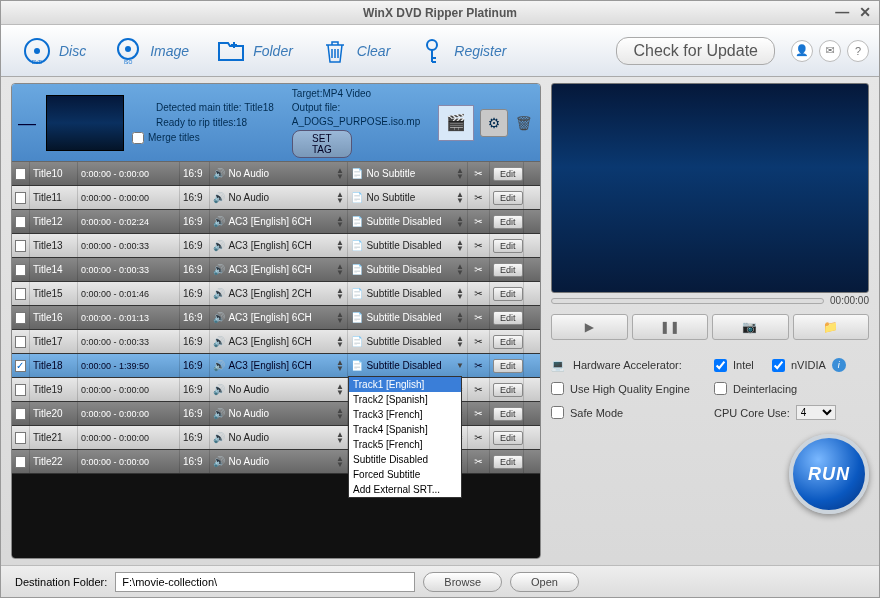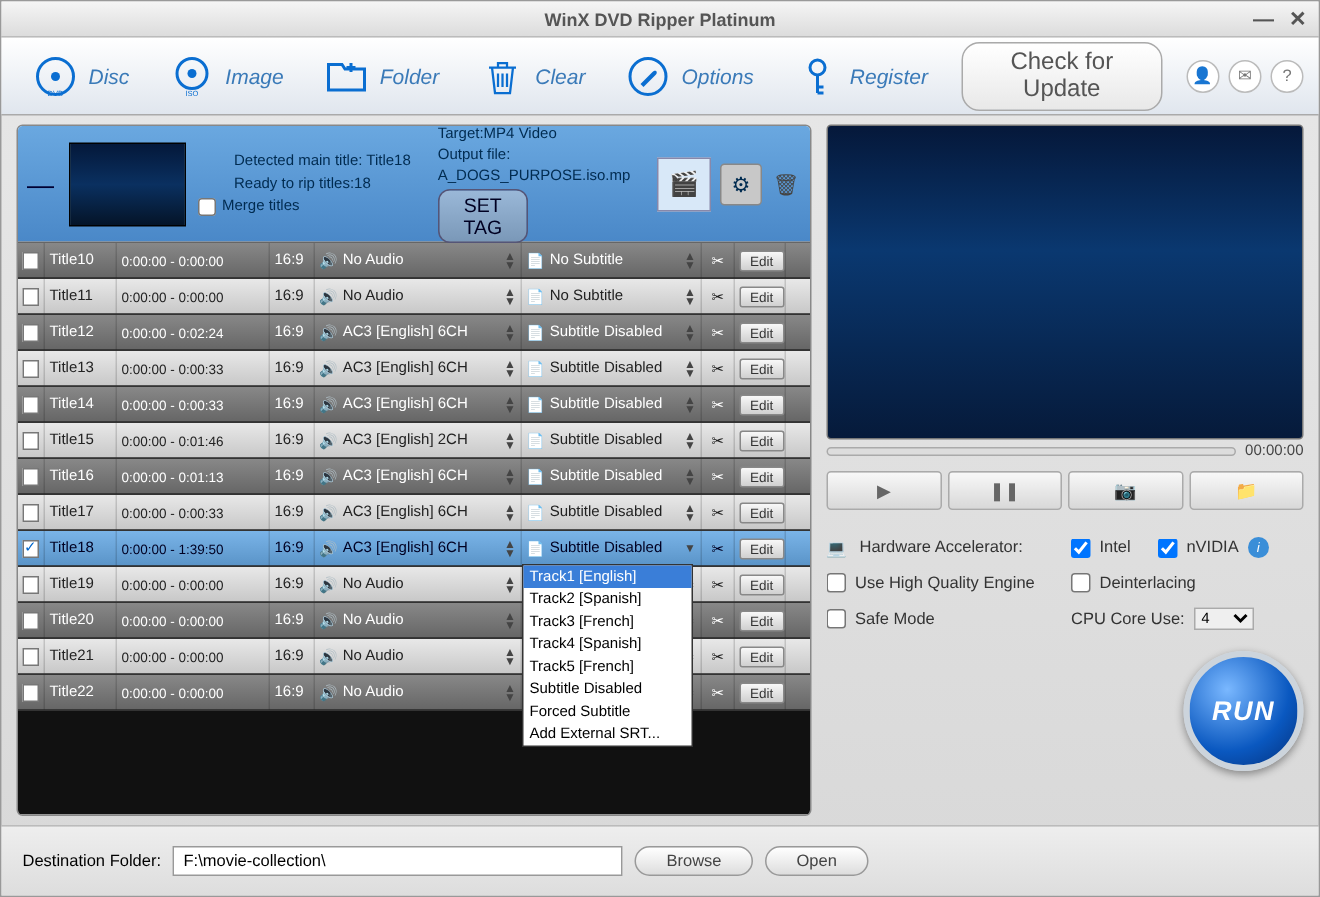--- a/index.html
+++ b/index.html
@@ -28,21 +28,21 @@
 .list-panel { background: #fff; border: 1px solid #888; border-radius: 4px; flex: 1; overflow: hidden; display: flex; flex-direction: column; }
 
 .info-bar { height: 78px; background: linear-gradient(#6aa8e0, #4a88c8); display: flex; align-items: center; padding: 6px; gap: 8px; color: #002b50; font-size: 10px; border-bottom: 1px solid #666; }
 .info-expand { width: 20px; height: 20px; font-size: 18px; color: #003; cursor: pointer; }
 .thumb { width: 78px; height: 56px; background: linear-gradient(#04183a, #0a3060 50%, #041428); border: 1px solid #000; }
 .info-mid { display: flex; flex-direction: column; gap: 4px; }
 .info-mid .row { white-space: nowrap; padding-left: 24px; }
 .merge-chk { display: flex; align-items: center; gap: 4px; }
 .merge-chk input { width: 12px; height: 12px; }
 .info-right { display: flex; flex-direction: column; gap: 3px; margin-left: 10px; }
-.settag { background: linear-gradient(#9ab8d8,#7a98b8); border: 1px solid #557; border-radius: 8px; padding: 2px 10px; font-size: 13px; color: #002; cursor: pointer; width: 60px; }
+.settag { background: linear-gradient(#9ab8d8,#7a98b8); border: 1px solid #557; border-radius: 8px; padding: 2px 10px; font-size: 10px; color: #002; cursor: pointer; width: 60px; }
 .info-icons { margin-left: auto; display: flex; align-items: center; gap: 6px; }
 .play-ico { width: 36px; height: 36px; background: #d8e8f8; border: 1px solid #88a; display: flex; align-items: center; justify-content: center; font-size: 16px; cursor: pointer; }
 .gear-ico { width: 28px; height: 28px; background: #c8c8c8; border: 1px solid #888; border-radius: 3px; display: flex; align-items: center; justify-content: center; cursor: pointer; font-size: 14px; }
 .trash-ico { width: 20px; height: 20px; color: #444; cursor: pointer; display:flex;align-items:center;justify-content:center;font-size:14px; }
 
 .rows { flex: 1; overflow: hidden; background: #111; }
 .trow { height: 24px; display: flex; align-items: center; font-size: 10px; border-bottom: 1px solid #333; position: relative; }
 .trow.odd { background: linear-gradient(#e8e8e8,#c8c8c8); color: #222; }
 .trow.even { background: linear-gradient(#888, #666); color: #fff; }
 .trow.sel { background: linear-gradient(#7ab4e8,#5a94c8); color: #002; }
@@ -76,21 +76,21 @@
 .settings { margin-top: 18px; font-size: 11px; color: #333; display: grid; grid-template-columns: 1fr 1fr; gap: 10px 8px; }
 .set-row { display: flex; align-items: center; gap: 6px; }
 .set-row input[type=checkbox] { width: 13px; height: 13px; }
 .chip { width: 16px; height: 12px; display:inline-block; }
 .info-i { width: 14px; height: 14px; border-radius: 7px; background: #3a8ed8; color: #fff; font-size: 9px; display:inline-flex; align-items:center; justify-content:center; font-style: italic; }
 .core-sel { border: 1px solid #aaa; font-size: 10px; width: 40px; }
 
 .run-wrap { margin-top: 14px; display: flex; justify-content: flex-end; }
 .run-btn { width: 80px; height: 80px; border-radius: 40px; background: radial-gradient(circle at 35% 30%, #7ab8ff, #0a58c0 60%, #04307a); border: 4px solid #ccd4dc; display: flex; align-items: center; justify-content: center; color: #fff; font-weight: bold; font-size: 18px; font-style: italic; cursor: pointer; box-shadow: 0 2px 6px rgba(0,0,0,0.4); letter-spacing: 1px; }
 
-.bottom { height: 47px; padding: 8px 14px; display: flex; align-items: center; gap: 8px; border-top: 1px solid #bbb; background: linear-gradient(#eee,#ddd); font-size: 11px; }
+.bottom { height: 32px; padding: 8px 14px; display: flex; align-items: center; gap: 8px; border-top: 1px solid #bbb; background: linear-gradient(#eee,#ddd); font-size: 11px; }
 .bottom input[type=text] { flex: 1; max-width: 300px; border: 1px solid #999; padding: 3px 6px; font-size: 11px; background: #fff; }
 .b-btn { background: linear-gradient(#fff,#ddd); border: 1px solid #999; border-radius: 10px; padding: 3px 20px; font-size: 11px; cursor: pointer; color: #444; }
 </style>
 </head>
 <body>
 
 <div class="window">
   <div class="titlebar">
     <span class="titlebar-text">WinX DVD Ripper Platinum</span>
     <div class="titlebar-ctrls">
@@ -129,29 +129,20 @@
         </span>
       <span class="tb-label">Folder</span>
     </div>
     <div class="tb-btn">
       <span class="tb-icon">
           <svg width="30" height="30" viewBox="0 0 30 30">
             <path d="M8 9 L22 9 L20 26 L10 26 Z M6 9 L24 9 M12 6 L18 6 L18 9 L12 9 Z M12 13 L12 22 M15 13 L15 22 M18 13 L18 22" fill="none" stroke="#0a6ed1" stroke-width="1.5"></path>
           </svg>
         </span>
       <span class="tb-label">Clear</span>
-    </div>
-    <div class="tb-btn">
-      <span class="tb-icon">
-          <svg width="30" height="30" viewBox="0 0 30 30">
-            <circle cx="15" cy="15" r="12" fill="none" stroke="#0a6ed1" stroke-width="2"></circle>
-            <path d="M10 20 L18 12 C20 10 22 12 20 14 L12 22 Z" fill="#0a6ed1"></path>
-          </svg>
-        </span>
-      <span class="tb-label">Options</span>
     </div>
     <div class="tb-btn">
       <span class="tb-icon">
           <svg width="30" height="30" viewBox="0 0 30 30">
             <circle cx="15" cy="9" r="5" fill="none" stroke="#0a6ed1" stroke-width="2"></circle>
             <path d="M15 14 L15 26 M15 22 L19 22 M15 26 L19 26" stroke="#0a6ed1" stroke-width="2"></path>
           </svg>
         </span>
       <span class="tb-label">Register</span>
     </div>

